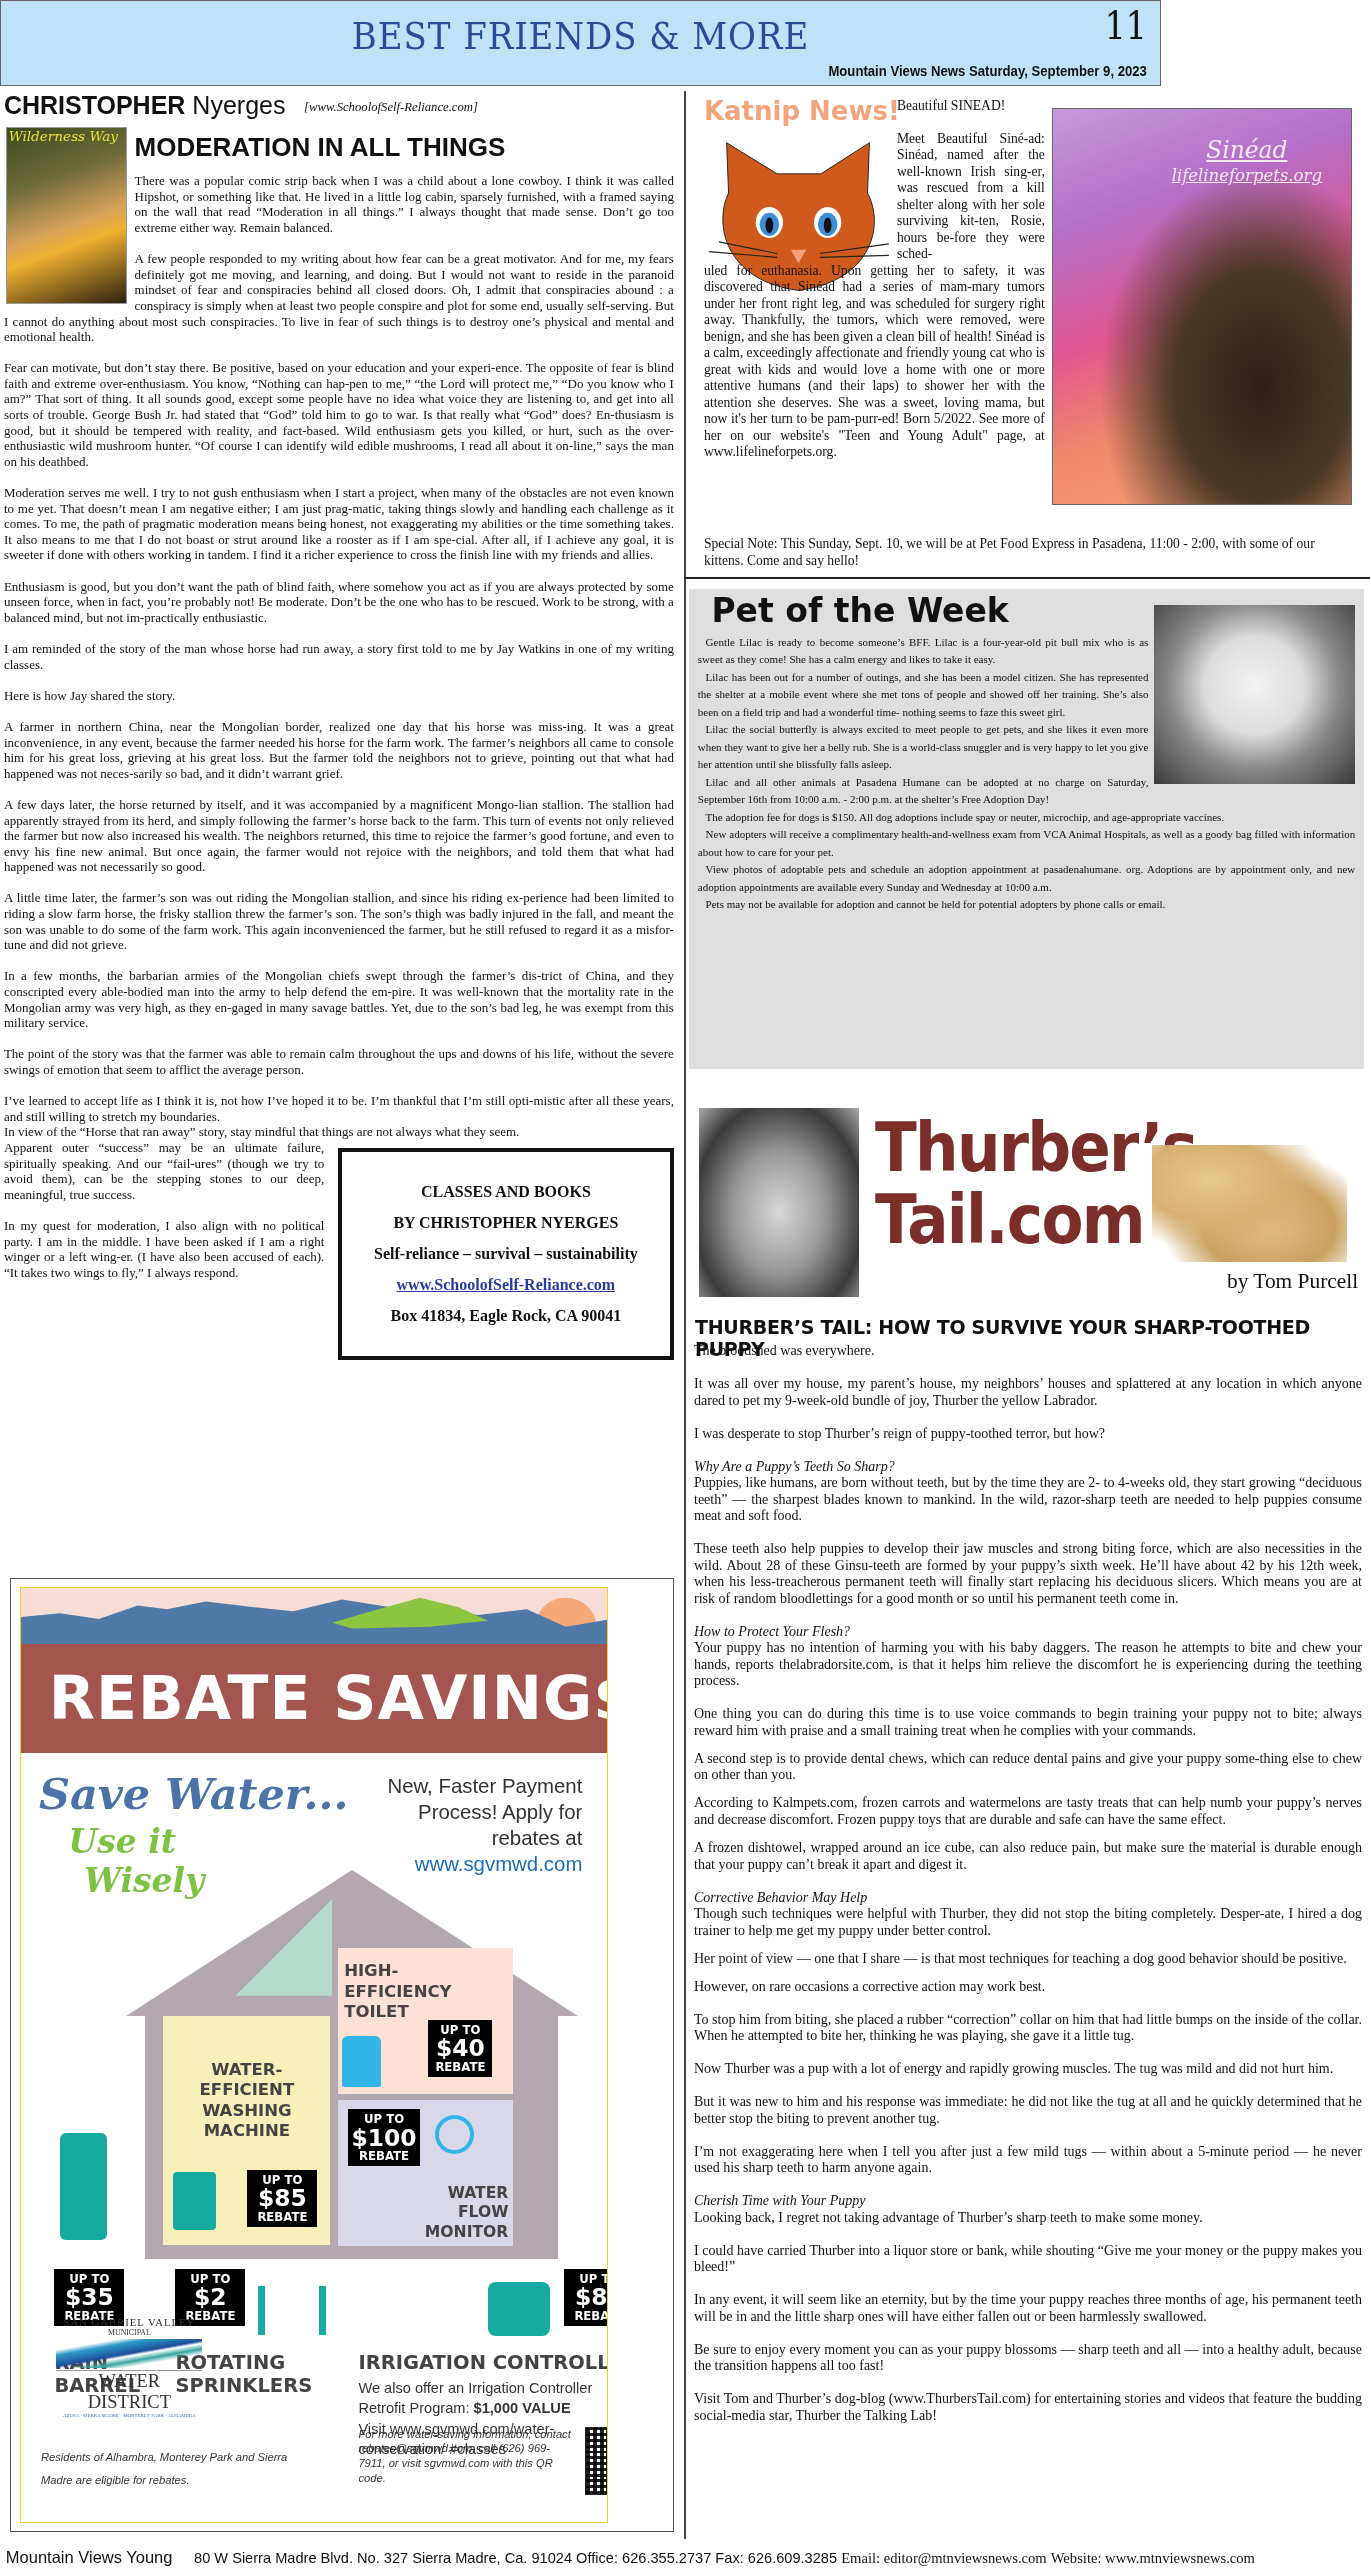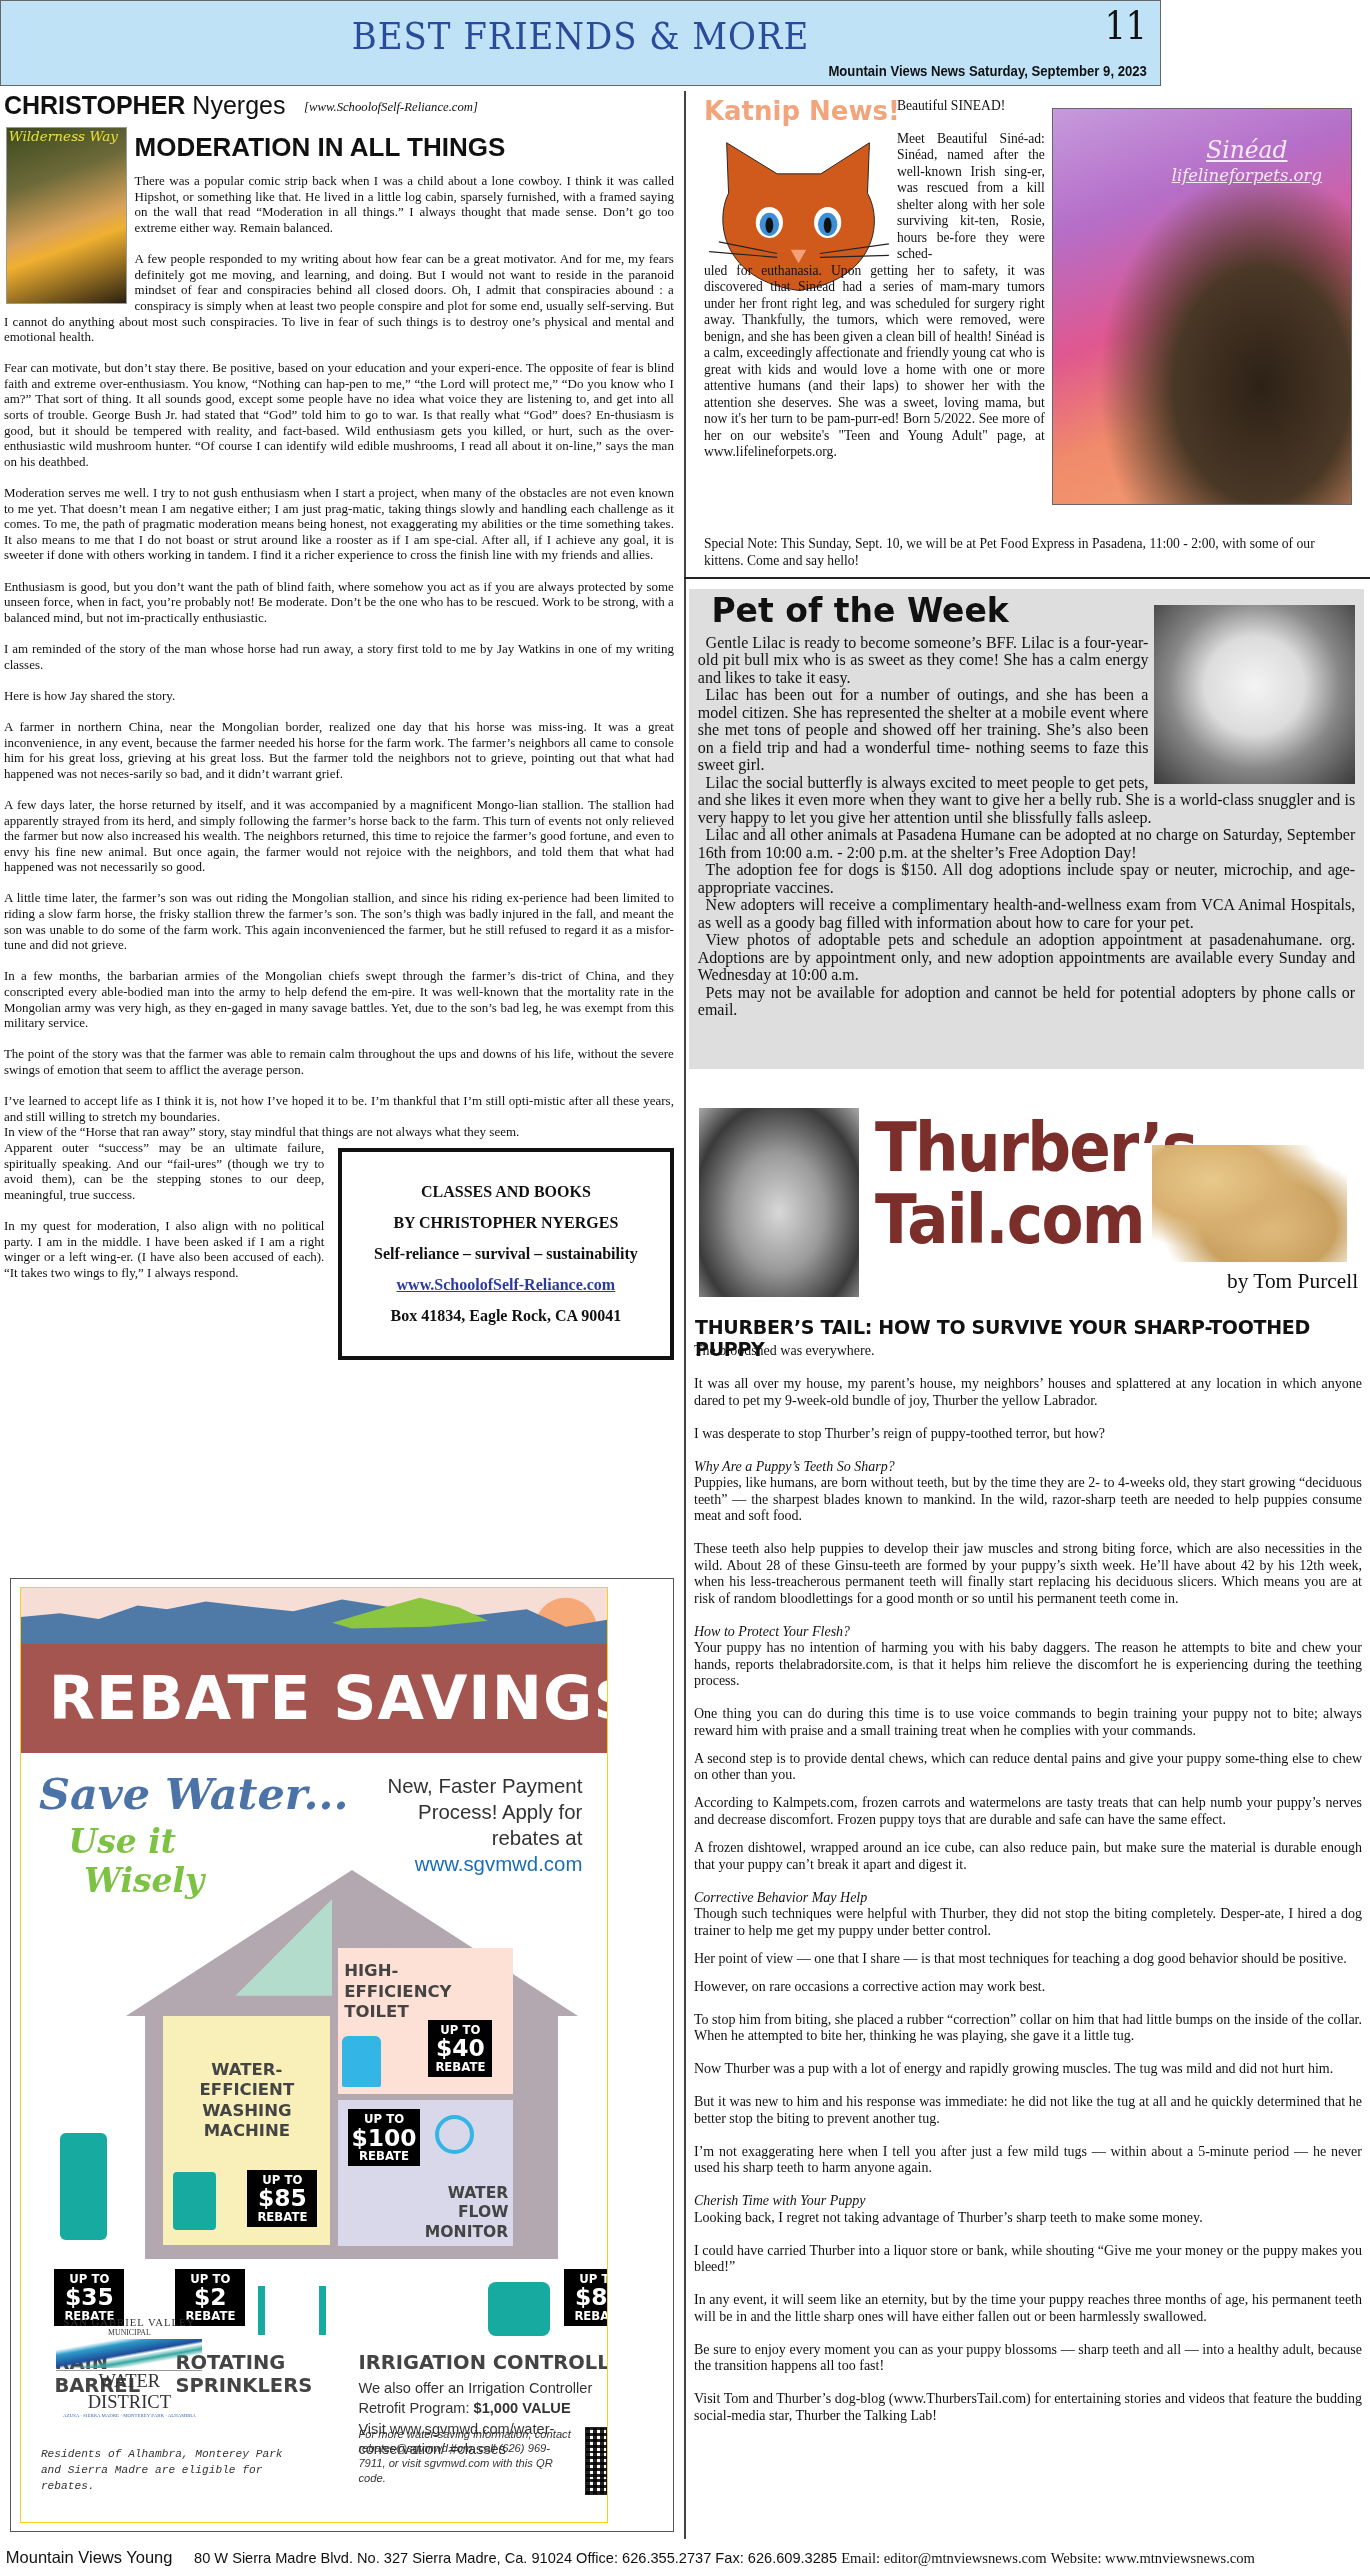--- a/index.html
+++ b/index.html
@@ -47,40 +47,40 @@
   .teal { background: #16aaa0; position: absolute; }
   .lower-items { position: absolute; left: 0; top: 681px; width: 642px; }
   .item-label { position: absolute; font-family: "DejaVu Sans", sans-serif; font-weight: bold; color: #444; font-size: 19.5px; line-height: 23.4px; }
   .irr-text { position: absolute; left: 337px; top: 119px; font-family: "Liberation Sans", sans-serif; font-size: 14.6px; line-height: 20.4px; color: #333; }
   .sgv-logo { position: absolute; left: 35px; top: 728px; width: 146px; text-align: center; font-family: "Liberation Serif", serif; color: #333; }
   .sgv-logo .l1 { font-size: 10.7px; letter-spacing: 1px; }
   .sgv-logo .l2 { font-size: 7.8px; }
   .sgv-logo .waves { height: 29px; background: linear-gradient(170deg, transparent 20%, #2d9bc9 30%, #1d4e9a 50%, transparent 55%, #34a6a0 65%, transparent 75%); margin: 1.9px 0; }
   .sgv-logo .l3 { font-size: 18.5px; border-top: 1px solid #999; }
   .sgv-logo .l4 { font-size: 4.9px; color: #3b6ab0; }
-  .residents { position: absolute; left: 19.5px; top: 858px; font-family: Liberation Mono, monospace; font-style: italic; font-size: 11.2px; line-height: 16px; color: #333; }
+  .residents { position: absolute; left: 19.5px; top: 858px; font-family: Liberation Sans, sans-serif; font-style: italic; font-size: 11.2px; line-height: 23px; color: #333; }
   .more-info { position: absolute; left: 337px; top: 839px; font-family: "Liberation Sans", sans-serif; font-style: italic; font-size: 11.2px; line-height: 14.6px; color: #333; }
   .qr { position: absolute; left: 564px; top: 839px; width: 68px; height: 68px; background:
       repeating-linear-gradient(0deg, #222 0 2.9px, #fff 2.9px 5.8px), repeating-linear-gradient(90deg, #222 0 3.9px, #fff 3.9px 6.8px); background-blend-mode: multiply; border: 1.9px solid #222; }
 
   
   .right { position: absolute; left: 701px; top: 88px; width: 662px; }
   .katnip-title { position: absolute; left: 2.9px; top: 7.8px; font-family: "DejaVu Sans", sans-serif; font-weight: bold; font-size: 26px; color: #f2a57c; }
   .cat-cartoon { position: absolute; left: 7.8px; top: 47px; width: 180px; height: 170px; }
   .sinead-photo { position: absolute; left: 351px; top: 20.4px; width: 300px; height: 397px; background: radial-gradient(ellipse at 70% 70%, #2d2117 0%, #4a3826 30%, transparent 55%), linear-gradient(160deg, #c69adc 0%, #b56ec8 25%, #e0578f 50%, #f08a6a 70%, #f2a274 100%); border: 1px solid #666; }
   .sinead-photo .name { position: absolute; right: 29px; top: 29px; font-family: "DejaVu Serif", serif; font-style: italic; font-size: 23.4px; color: #f7eaf5; text-align: center; line-height: 25px; text-decoration: underline; }
   .sinead-photo .name small { font-size: 16.5px; display: block; }
   .katnip-text { position: absolute; left: 2.9px; top: 9.7px; width: 341px; font-size: 13.6px; line-height: 16.5px; text-align: justify; }
   .katnip-text .indent-block { margin-left: 193px; }
   .special-note { position: absolute; left: 2.9px; top: 448px; width: 648px; font-size: 13.6px; line-height: 16.5px; }
   .sep-rule { position: absolute; left: 684px; top: 577px; width: 686px; height: 1.9px; background: #222; }
   .potw { position: absolute; left: 689px; top: 589px; width: 675px; height: 480px; background: #dedede; padding: 0 8.8px; }
   .potw h2 { font-family: "DejaVu Sans", sans-serif; font-weight: bold; font-size: 33px; margin: 1.9px 0 3.9px 13.6px; }
   .dog-photo { float: right; width: 201px; height: 179px; margin: -29px 0 3.9px 5.8px; background: radial-gradient(ellipse at 50% 45%, #f4f4f4 0%, #dcdcdc 35%, #888 60%, #3a3a3a 100%); }
-  .potw-text { font-size: 16px; line-height: 17.5px; text-align: justify; }
+  .potw-text { font-size: 11px; line-height: 17.5px; text-align: justify; }
   .potw-text p { text-indent: 7.8px; }
   .thurber-banner { position: absolute; left: 695px; top: 1106px; width: 671px; height: 200px; }
   .tom-photo { position: absolute; left: 3.9px; top: 1.9px; width: 160px; height: 189px; background: radial-gradient(ellipse at 50% 55%, #d8d8d8 0%, #9a9a9a 40%, #3a3a3a 75%, #aaa 100%); }
   .thurber-logo { position: absolute; left: 180px; top: 5.8px; font-family: "DejaVu Sans", sans-serif; font-weight: bold; font-size: 68px; line-height: 72px; color: #7b2e2a; letter-spacing: -1.9px; transform: scaleX(0.9); transform-origin: left; }
   .lab-dog { position: absolute; left: 457px; top: 39px; width: 195px; height: 117px; background: radial-gradient(ellipse at 30% 30%, #e8c98c 0%, #d7b070 35%, transparent 60%), radial-gradient(ellipse at 60% 70%, #e0bd80 0%, #c9a160 40%, transparent 65%); }
   .by-tom { position: absolute; right: 7.8px; top: 163px; font-size: 21.4px; }
   .thurber-headline { position: absolute; left: 695px; top: 1316px; font-family: "DejaVu Sans", sans-serif; font-size: 19px; letter-spacing: -0.3px; }
   .thurber-body { position: absolute; left: 694px; top: 1343px; width: 668px; font-size: 14px; line-height: 16.5px; text-align: justify; }
   .thurber-body p { margin-bottom: 16.5px; }
   .thurber-body .sub { font-style: italic; display: block; }

